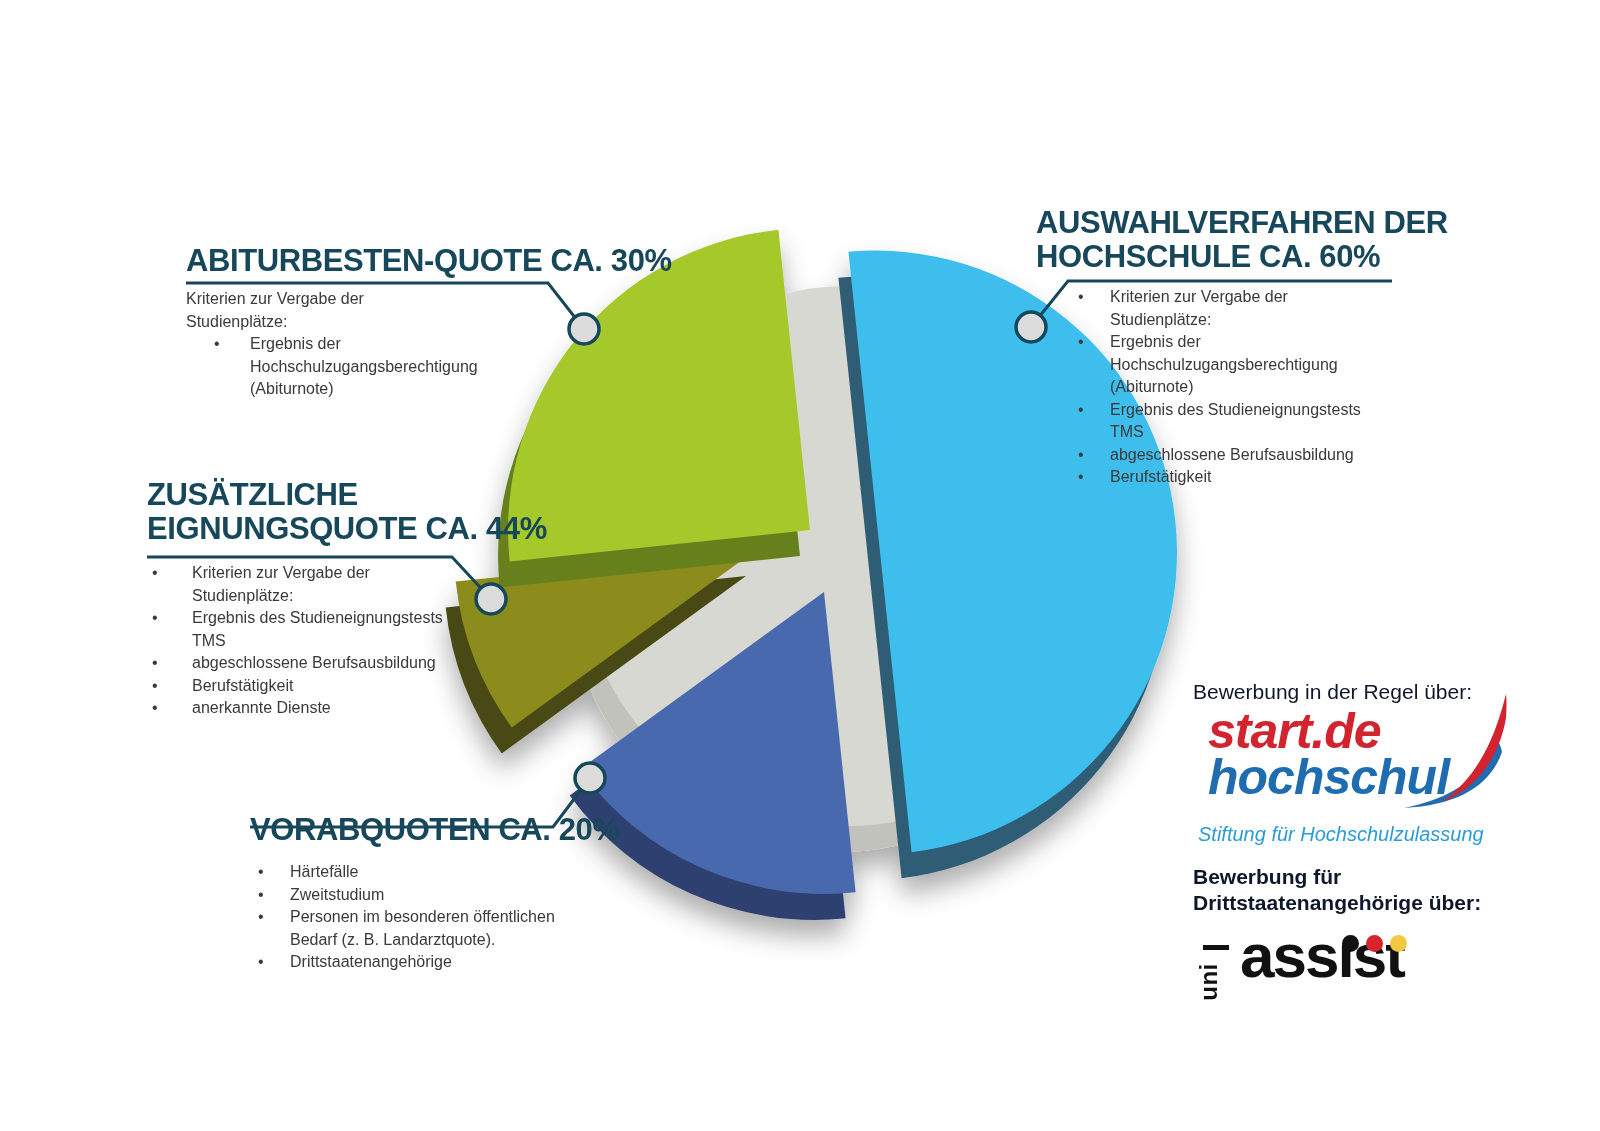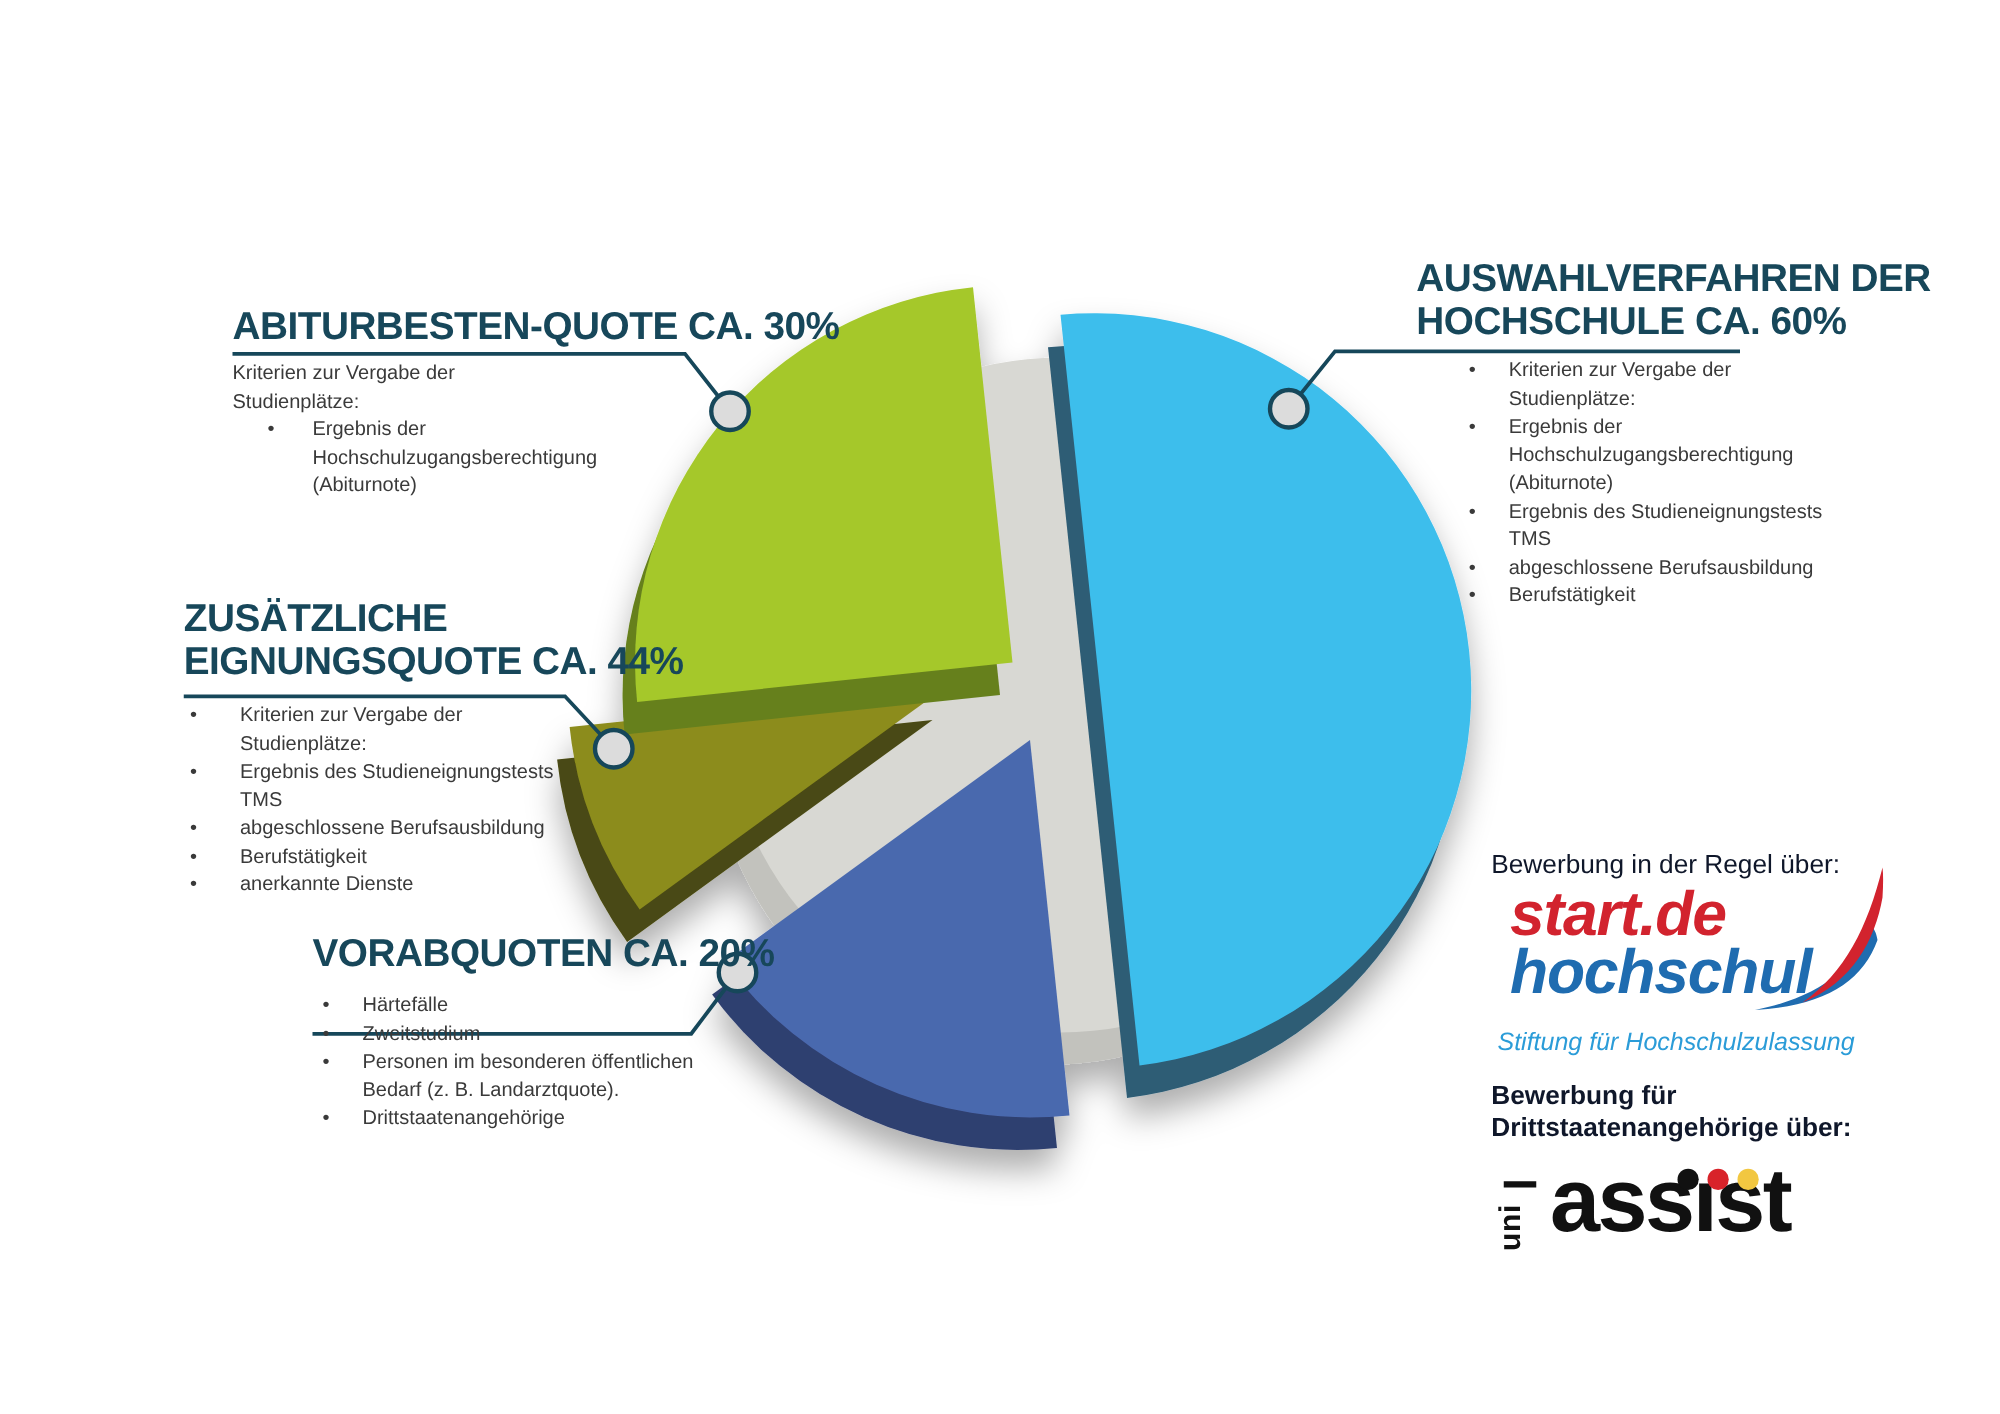--- a/index.html
+++ b/index.html
@@ -18,21 +18,21 @@
   .abitur ul.items li .b{margin-left:28px;width:36px;}
   .zusatz ul.items li .b{margin-left:5px;width:40px;}
   .vorab  ul.items li .b{margin-left:8px;width:32px;}
   .auswahl ul.items li .b{margin-left:42px;width:32px;}
   
   .side-label{position:absolute;z-index:2;font-size:21px;line-height:26px;color:#0f172a;}
   .hs-logo{position:absolute;z-index:2;}
   .hs-line{font-weight:bold;font-style:italic;font-size:50px;line-height:46px;letter-spacing:-1px;white-space:nowrap;}
   .hs-tag{font-style:italic;font-size:20px;line-height:22px;white-space:nowrap;margin-top:23px;}
   .ua-logo{position:absolute;z-index:2;width:280px;height:100px;}
-  .ua-word{position:absolute;left:42px;top:-8px;font-weight:bold;font-size:72px;letter-spacing:-2px;color:#111111;}
+  .ua-word{position:absolute;left:42px;top:-8px;font-weight:bold;font-size:62px;letter-spacing:-2px;color:#111111;}
   .ua-uni{position:absolute;left:-8px;top:40px;font-weight:bold;font-size:24px;letter-spacing:0.5px;color:#111111;
           transform:rotate(-90deg);transform-origin:center;}
   .ua-bar{position:absolute;left:5px;top:17px;width:26px;height:5px;background:#111111;}
   .ua-dot{position:absolute;top:7px;width:17px;height:17px;border-radius:50%;}
 </style>
 </head>
 <body>
 
 <div id="canvas">
 
@@ -101,21 +101,21 @@
             <span>Berufstätigkeit</span>
           </li>
           <li>
             <span class="b">•</span>
             <span>anerkannte Dienste</span>
           </li>
         </ul>
     </div>
   </div>
 
-  <div class="callout vorab" style="left:250px;top:746px;">
+  <div class="callout vorab" style="left:250px;top:813px;">
     <div class="co-title">VORABQUOTEN CA. 20%</div>
     <div class="co-body" style="margin-top:14px;width:330px;">
       <ul class="items">
           <li>
             <span class="b">•</span>
             <span>Härtefälle</span>
           </li>
           <li>
             <span class="b">•</span>
             <span>Zweitstudium</span>
@@ -125,21 +125,21 @@
             <span>Personen im besonderen öffentlichen Bedarf (z. B. Landarztquote).</span>
           </li>
           <li>
             <span class="b">•</span>
             <span>Drittstaatenangehörige</span>
           </li>
         </ul>
     </div>
   </div>
 
-  <div class="callout auswahl" style="left:1133px;top:206px;">
+  <div class="callout auswahl" style="left:1036px;top:206px;">
     <div class="co-title">AUSWAHLVERFAHREN DER</div>
     <div class="co-title">HOCHSCHULE CA. 60%</div>
     <div class="co-body" style="margin-top:12px;width:340px;">
       <ul class="items">
           <li>
             <span class="b">•</span>
             <span>Kriterien zur Vergabe der Studienplätze:</span>
           </li>
           <li>
             <span class="b">•</span>

